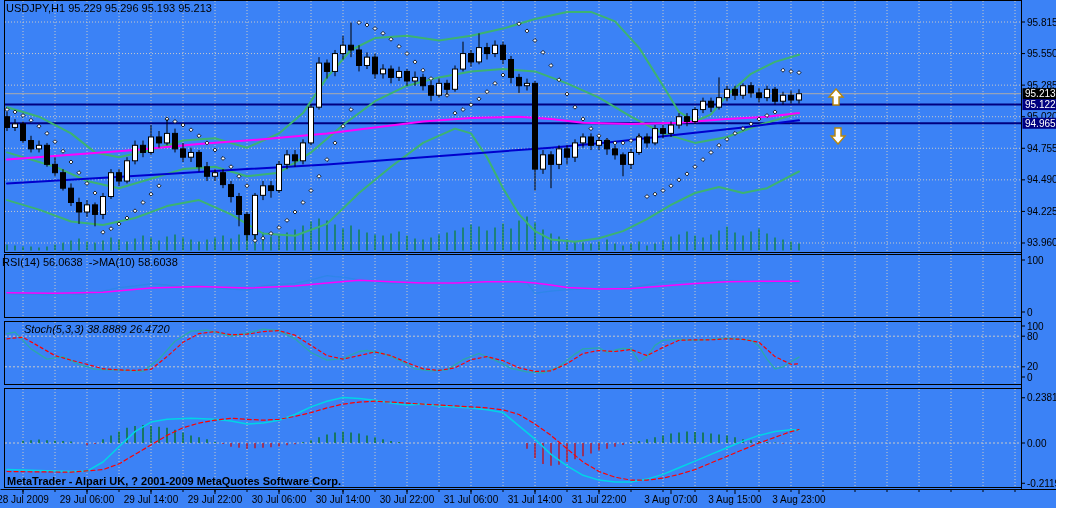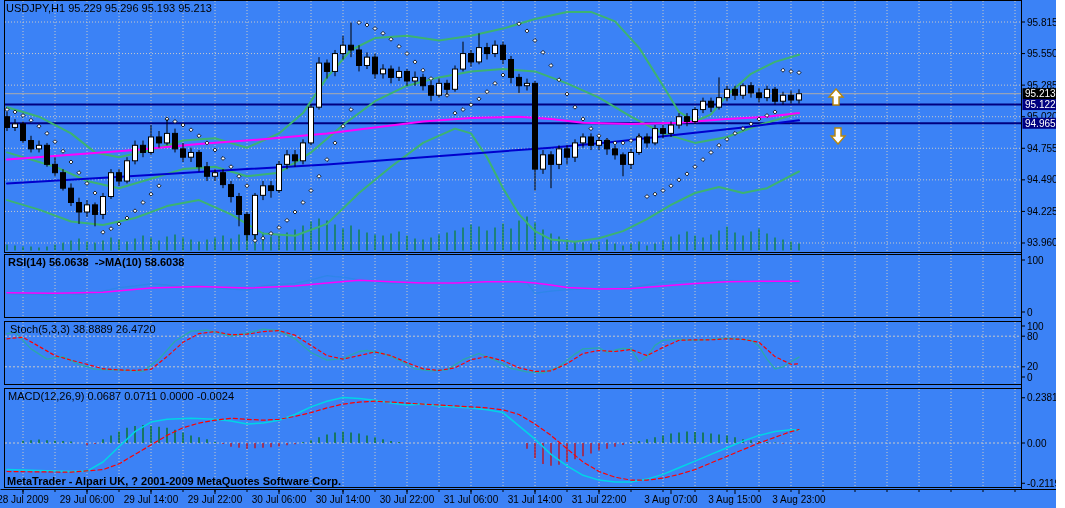--- a/index.html
+++ b/index.html
@@ -1,33 +1,32 @@
 <!DOCTYPE html>
 <html><head>
 <meta charset="utf-8">
 <style>
   html,body{margin:0;padding:0;background:#fff;}
   #win{position:relative;width:1056px;height:508px;background:#3b82f6;overflow:hidden;
        font-family:"Liberation Sans",sans-serif;color:#000;}
   .lbl{position:absolute;font-size:11px;white-space:pre;z-index:5;}
   #title{left:6px;top:2px;}
-  #rsiLbl{left:8px;top:256px;font-weight:bold;}
-  #stochLbl{left:10px;top:323px;}
+  #rsiLbl{left:2px;top:256px;}
+  #stochLbl{left:24px;top:323px;font-style:italic;}
   #macdLbl{left:8px;top:390px;}
   #footer{left:7px;top:475px;font-size:11px;font-weight:bold;}
   svg{position:absolute;left:0;top:0;}
 </style>
 </head>
 <body>
 
 <div id="win">
   <div id="title" class="lbl">USDJPY,H1 95.229 95.296 95.193 95.213</div>
   <div id="rsiLbl" class="lbl">RSI(14) 56.0638  -&gt;MA(10) 58.6038</div>
   <div id="stochLbl" class="lbl">Stoch(5,3,3) 38.8889 26.4720</div>
-  <div id="macdLbl" class="lbl">MACD(12,26,9) 0.0687 0.0711 0.0000 -0.0024</div>
   <div id="footer" class="lbl">MetaTrader - Alpari UK, ? 2001-2009 MetaQuotes Software Corp.</div>
   <svg id="chart" width="1065" height="508">
       <defs>
         <clipPath id="cp_main">
           <rect x="5" y="1" width="1016" height="250"></rect>
         </clipPath>
         <clipPath id="cp_rsi">
           <rect x="5" y="255" width="1016" height="62"></rect>
         </clipPath>
         <clipPath id="cp_stoch">

